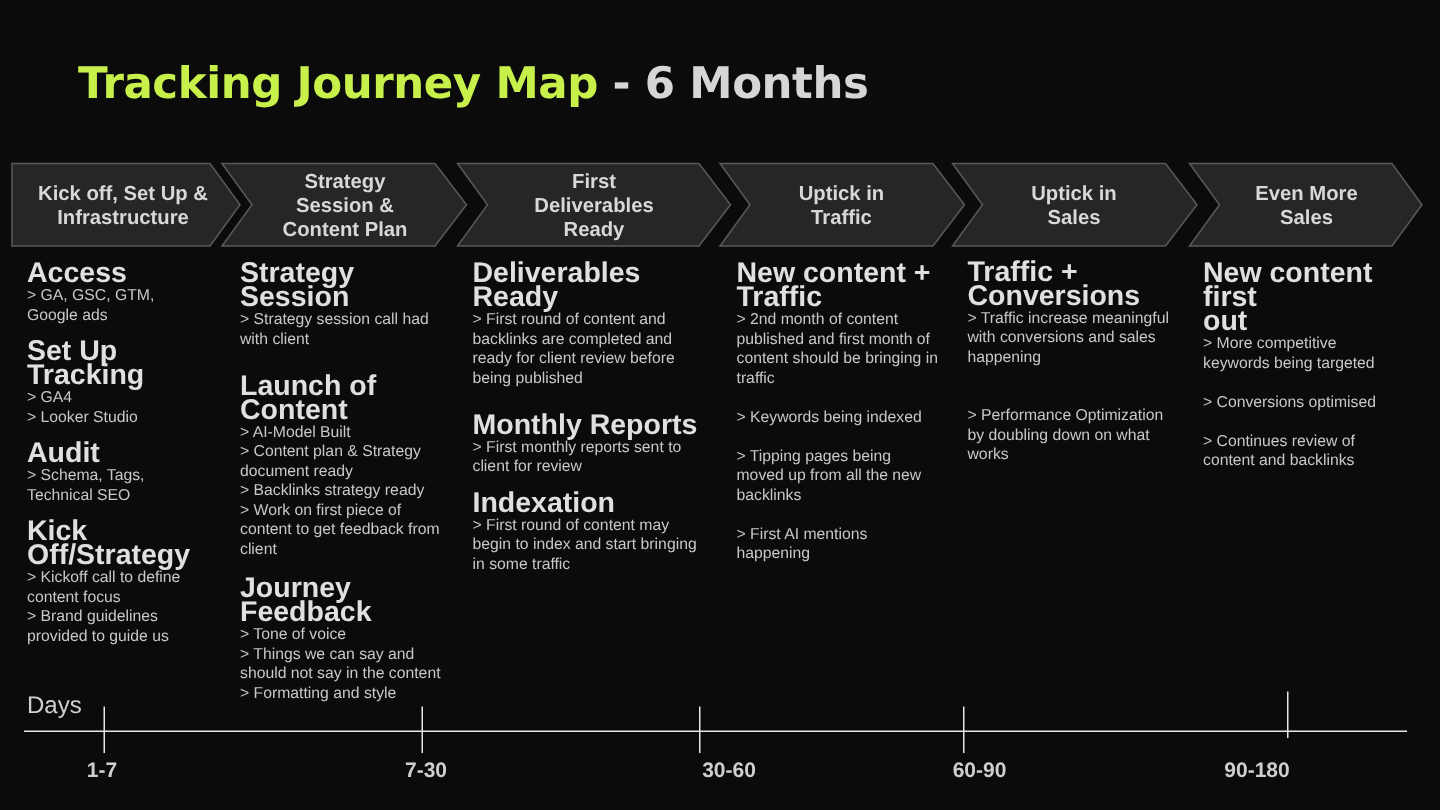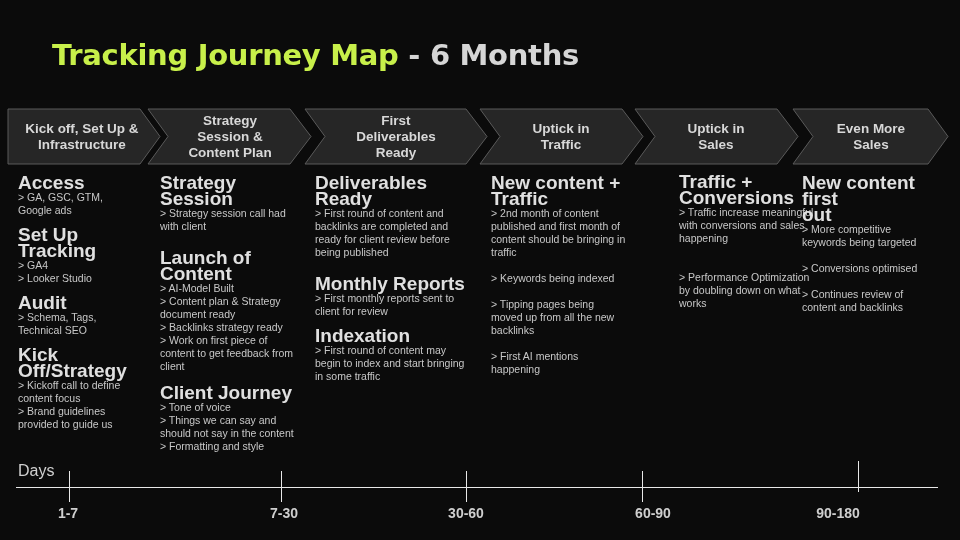--- a/index.html
+++ b/index.html
@@ -86,21 +86,21 @@
       <h3>Launch of Content</h3>
       <p>&gt; AI-Model Built
 &gt; Content plan &amp; Strategy
 document ready
 &gt; Backlinks strategy ready
 &gt; Work on first piece of
 content to get feedback from
 client</p>
     </div>
   <div class="sec">
-      <h3>Client Journey</h3>
+      <h3>Journey Feedback</h3>
       <p>&gt; Tone of voice
 &gt; Things we can say and
 should not say in the content
 &gt; Formatting and style</p>
     </div>
 </div>
 
 <div class="col" style="left:315px;width:165px;">
   <div class="sec" style="margin-bottom:17px;">
       <h3>Deliverables Ready</h3>
@@ -134,21 +134,21 @@
 
 &gt; Tipping pages being
 moved up from all the new
 backlinks
 
 &gt; First AI mentions
 happening</p>
     </div>
 </div>
 
-<div class="col" style="left:645px;width:150px;top:174px;margin-left:34px;">
+<div class="col" style="left:645px;width:150px;top:174px;">
   <div class="sec">
       <h3>Traffic + Conversions</h3>
       <p>&gt; Traffic increase meaningful
 with conversions and sales
 happening
 
 
 &gt; Performance Optimization
 by doubling down on what
 works</p>
@@ -172,15 +172,15 @@
 <div class="days-label">Days</div>
 <div class="axis"></div>
 <div class="tick" style="left:69px;top:471px;height:31px;"></div>
 <div class="tick" style="left:281px;top:471px;height:31px;"></div>
 <div class="tick" style="left:466px;top:471px;height:31px;"></div>
 <div class="tick" style="left:642px;top:471px;height:31px;"></div>
 <div class="tick" style="left:858px;top:461px;height:31px;"></div>
 
 <div class="tick-label" style="left:68px;">1-7</div>
 <div class="tick-label" style="left:284px;">7-30</div>
-<div class="tick-label" style="left:466px;text-align:right;">30-60</div>
+<div class="tick-label" style="left:486px;text-align:right;">30-60</div>
 <div class="tick-label" style="left:653px;">60-90</div>
 <div class="tick-label" style="left:838px;">90-180</div>
 
 </body></html>

